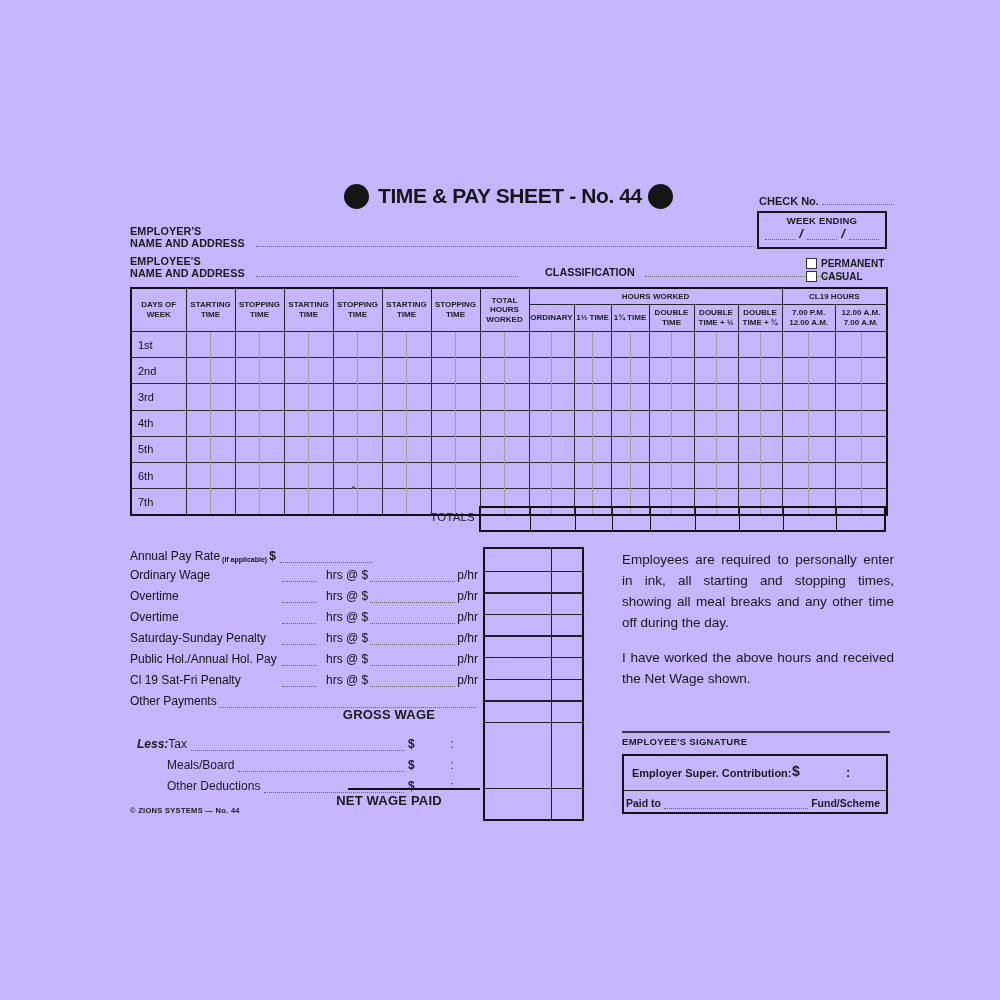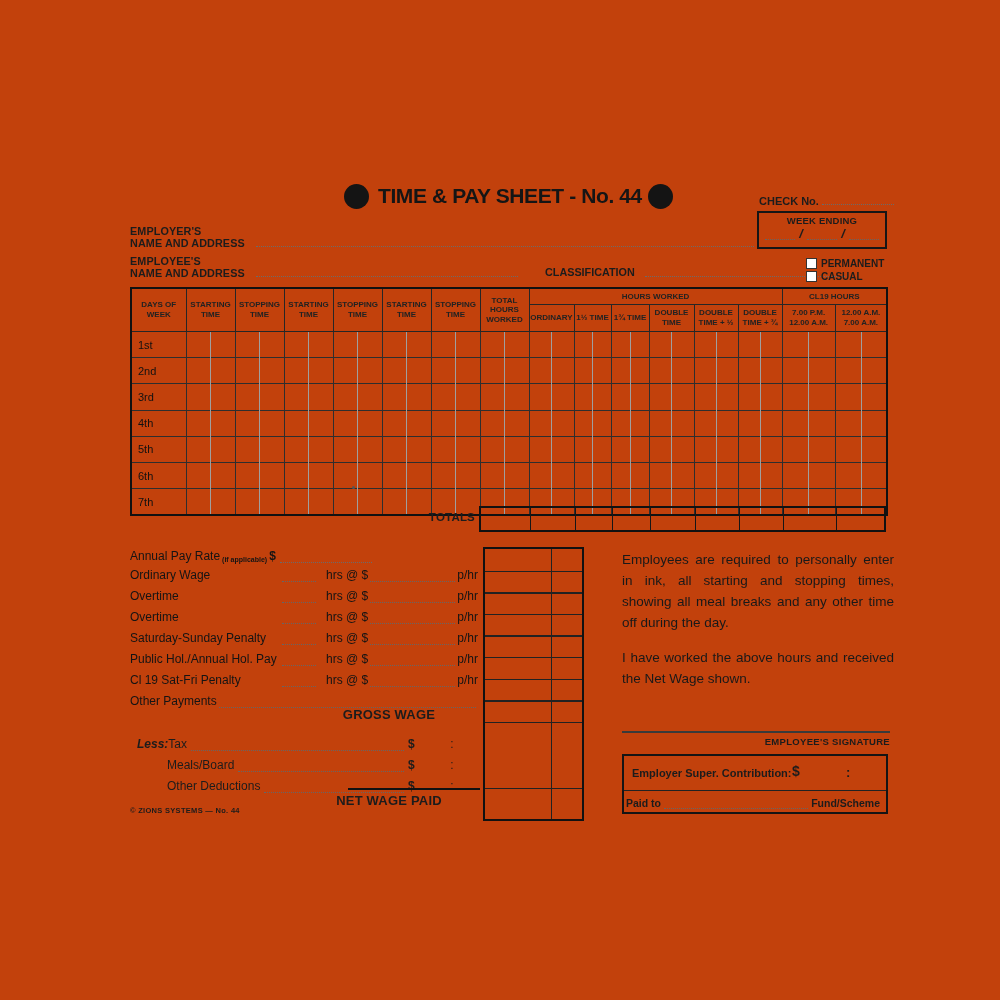--- a/index.html
+++ b/index.html
@@ -1,16 +1,16 @@
 <!DOCTYPE html>
 <html><head>
 <meta charset="utf-8">
 <style>
   html,body{margin:0;padding:0;background:#fff;}
-  #stage{position:relative;width:1000px;height:1000px;background:#c2410c;overflow:hidden;
+  #stage{position:relative;width:1000px;height:1000px;background:#c4b5fd;overflow:hidden;
          font-family:"Liberation Sans", sans-serif;color:#1c1c1c;}
   .abs{position:absolute;}
   .dot{position:absolute;width:25px;height:25px;border-radius:50%;background:#141414;}
   .dotted{display:inline-block;border-bottom:1.4px dotted #6b6b6b;height:12px;vertical-align:baseline;}
   .dline{position:absolute;border-bottom:1.4px dotted #6b6b6b;height:0;}
   
   .title{position:absolute;left:378px;top:184px;width:258px;text-align:center;
          font-size:21px;font-weight:bold;letter-spacing:-0.4px;white-space:nowrap;color:#151515;}
   
   .checkno{position:absolute;left:759px;top:192px;font-size:11px;font-weight:bold;white-space:nowrap;}
@@ -35,21 +35,21 @@
   table.ts td.start{border-left:1.3px solid #2e2e2e;}
   table.ts td.mid{border-left:1px solid #9f9f9f;}
   table.ts td.day{font-size:11px;padding-left:6px;text-align:left;font-weight:normal;color:#111;}
   .pre{white-space:pre-line;}
   
   .totals{position:absolute;left:479px;top:506px;width:407px;height:26px;border:2px solid #111;
           display:flex;box-sizing:border-box;}
   .totals .tcell{border-left:1.4px solid #161616;height:100%;box-sizing:border-box;}
   .totals .tcell:first-child{border-left:none;}
   .totals-label{position:absolute;left:370px;top:511px;width:105px;text-align:right;
-                font-size:11.5px;font-weight:bold;letter-spacing:0.2px;}
+                font-size:11.5px;font-weight:normal;letter-spacing:0.2px;}
   
   .payrow{position:absolute;left:130px;width:348px;height:20px;display:flex;align-items:flex-end;
           font-size:12px;color:#141414;}
   .payrow .lbl{flex:0 0 152px;white-space:nowrap;}
   .payrow .sd{flex:0 0 34px;border-bottom:1.3px dotted #666;height:12px;margin-right:10px;}
   .payrow .hrs{white-space:nowrap;}
   .payrow .ld{flex:1;border-bottom:1.3px dotted #666;height:12px;margin:0 2px;}
   .payrow .phr{white-space:nowrap;}
   .lessrow{position:absolute;left:137px;width:343px;height:20px;display:flex;align-items:flex-end;
            font-size:12px;}
@@ -64,21 +64,21 @@
   .amtbox{position:absolute;left:483px;top:547px;width:97px;height:270px;border:2px solid #111;
           box-sizing:content-box;}
   .amtbox .vdiv{position:absolute;left:66px;top:0;bottom:0;width:1.4px;background:#222;}
   .amtbox .hline{position:absolute;left:0;right:0;height:1.4px;background:#222;}
   
   .notes{position:absolute;left:622px;top:549px;width:272px;font-size:13.5px;line-height:21px;
          text-align:justify;color:#191919;}
   .notes p{margin:0 0 14px 0;}
   
   .sigline{position:absolute;left:622px;top:731px;width:268px;height:1.6px;background:#3a3a3a;}
-  .siglabel{position:absolute;left:622px;top:736px;width:268px;text-align:right;font-size:9.5px;
+  .siglabel{position:absolute;left:622px;top:736px;width:268px;text-align:left;font-size:9.5px;
             font-weight:bold;letter-spacing:0.3px;}
   .superbox{position:absolute;left:622px;top:754px;width:262px;height:56px;border:2px solid #141414;}
   .superbox .r1{position:absolute;left:0;right:0;top:0;height:34px;}
   .superbox .r1 .sl{position:absolute;left:8px;top:11px;font-size:11px;font-weight:bold;white-space:nowrap;}
   .superbox .r1 .sd{position:absolute;left:168px;top:7px;font-size:14px;font-weight:bold;}
   .superbox .r1 .sc{position:absolute;left:222px;top:9px;font-size:13px;font-weight:bold;}
   .superbox .hdiv{position:absolute;left:0;right:0;top:34px;height:1.4px;background:#222;}
   .superbox .r2{position:absolute;left:0;right:0;top:36px;bottom:0;display:flex;align-items:flex-end;
                 padding:0 6px 3px 2px;font-size:10.5px;font-weight:bold;}
   .superbox .r2 .pdots{flex:1;border-bottom:1.3px dotted #666;height:10px;margin:0 3px;}

